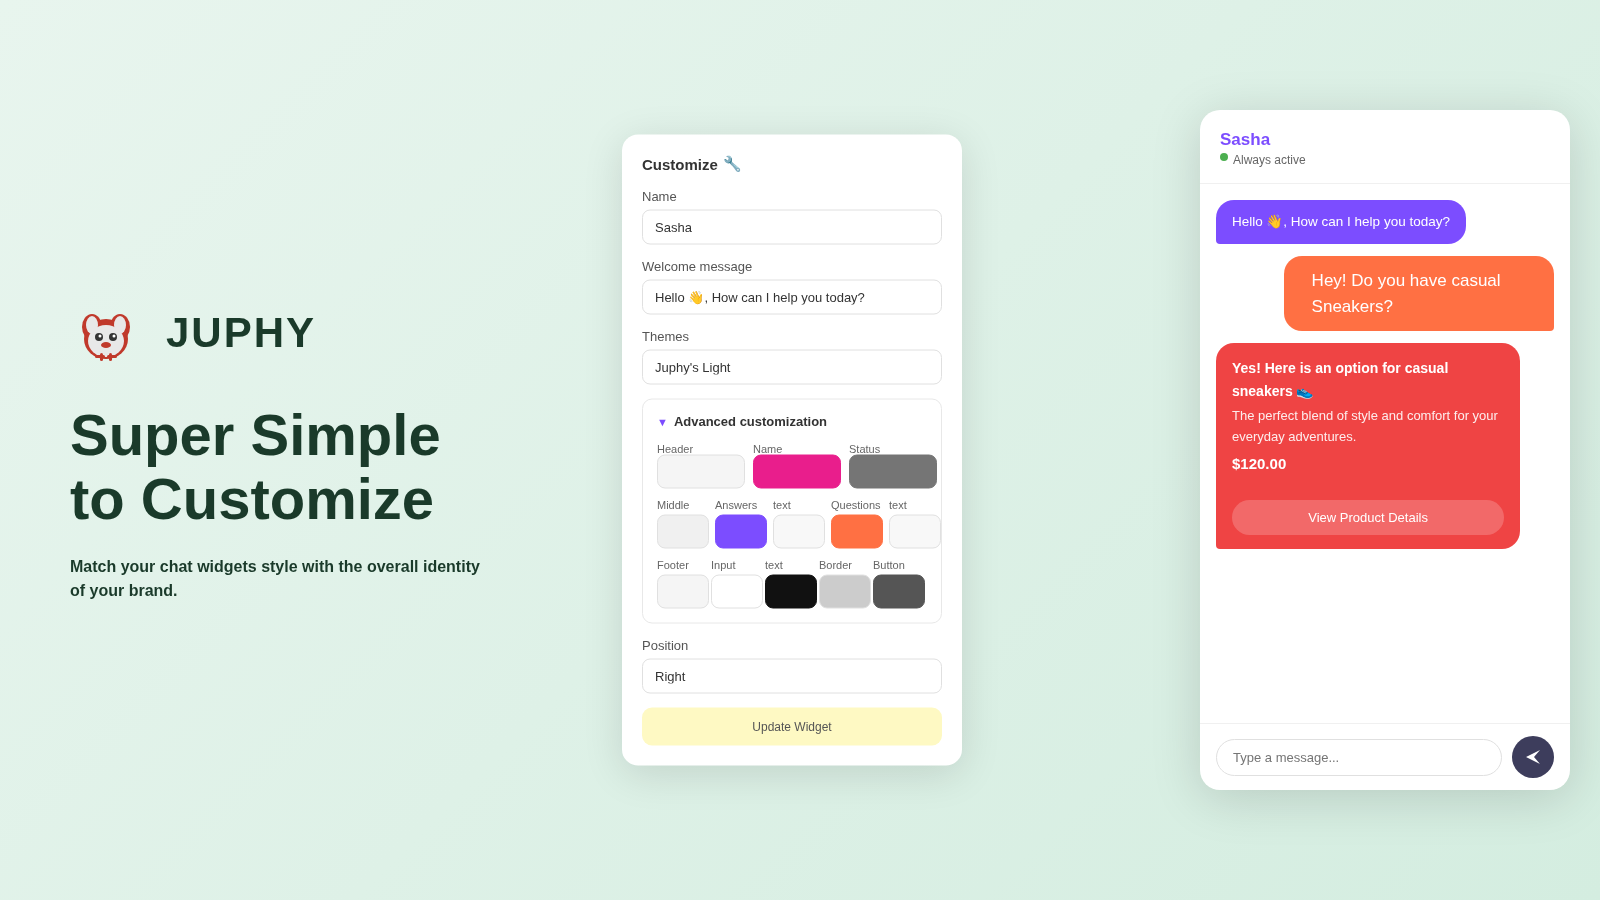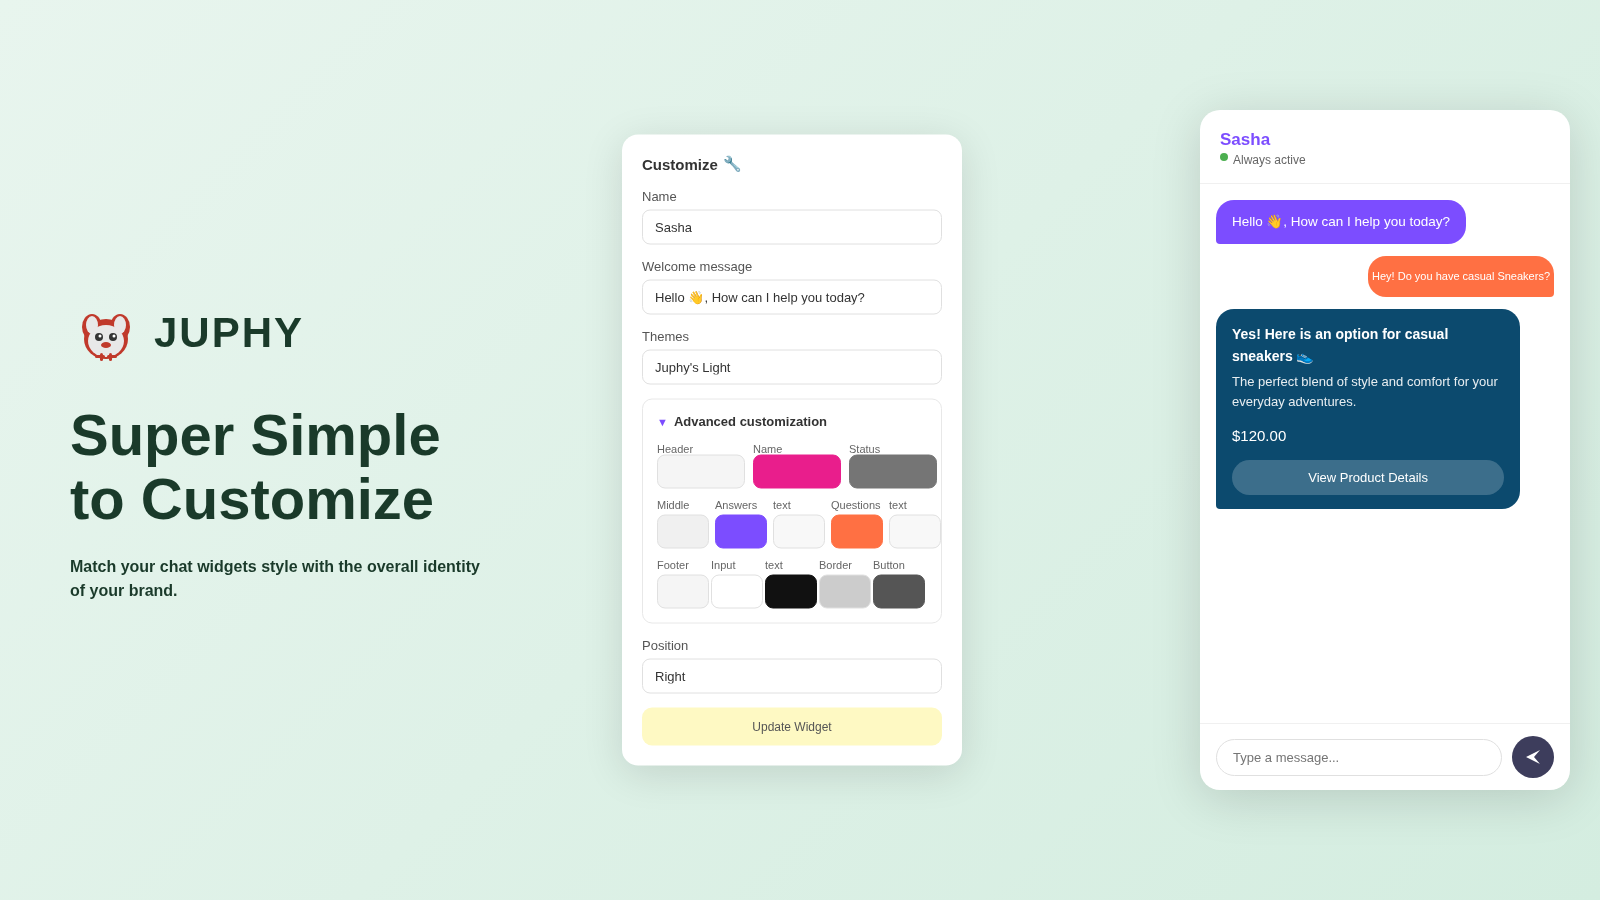--- a/index.html
+++ b/index.html
@@ -18,21 +18,21 @@
       width: 560px;
       padding: 60px 70px;
       display: flex;
       flex-direction: column;
       gap: 24px;
     }
 
     .logo-area {
       display: flex;
       align-items: center;
-      gap: 12px;
+      gap: 24px;
       margin-bottom: 10px;
     }
 
     .logo-icon {
       width: 72px;
       height: 72px;
     }
 
     .logo-text {
       font-size: 42px;
@@ -248,29 +248,29 @@
       font-size: 13.5px;
       line-height: 1.5;
       max-width: 85%;
       align-self: flex-start;
     }
 
     .msg-user {
       background: #ff7043;
       color: white;
       border-radius: 18px 18px 4px 18px;
-      padding: 12px 4px;
-      font-size: 11px;
+      padding: 12px 28px;
+      font-size: 17px;
       line-height: 1.5;
       max-width: 80%;
       align-self: flex-end;
     }
 
     .msg-bot-product {
-      background: #0c4a6e;
+      background: #ef4444;
       color: white;
       border-radius: 18px 18px 18px 4px;
       padding: 14px 16px;
       font-size: 13px;
       line-height: 1.6;
       max-width: 90%;
       align-self: flex-start;
     }
 
     .msg-bot-product .product-title {
@@ -278,34 +278,35 @@
       font-size: 14px;
       margin-bottom: 4px;
     }
 
     .msg-bot-product .product-desc {
       opacity: 0.9;
       font-size: 13px;
     }
 
     .msg-bot-product .product-price {
-      font-weight: 400;
+      font-weight: 700;
       font-size: 15px;
-      margin: 11px 0 12px;
+      margin: 4px 0 12px;
     }
 
     .view-details-btn {
       width: 100%;
       padding: 10px;
       background: rgba(255,255,255,0.2);
       border: none;
       border-radius: 25px;
       color: white;
       font-size: 13px;
       cursor: pointer;
+      margin-top: 12px;
     }
 
     .chat-input-area {
       padding: 12px 16px;
       display: flex;
       align-items: center;
       gap: 10px;
       border-top: 1px solid #f0f0f0;
     }
 

